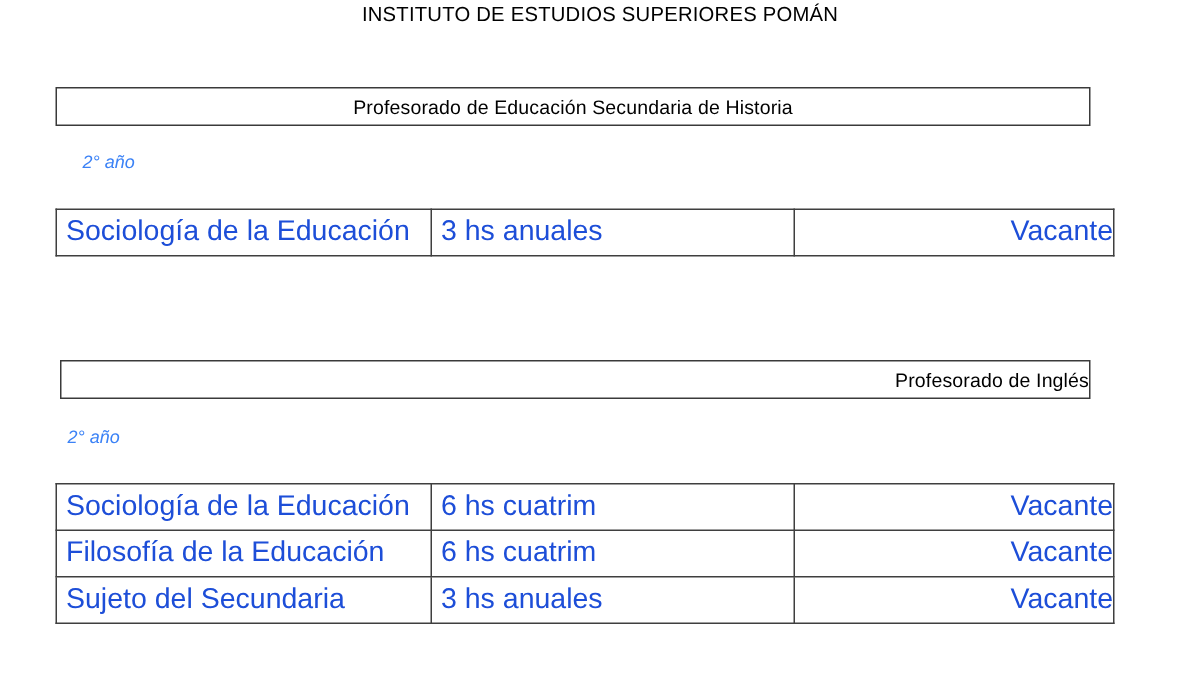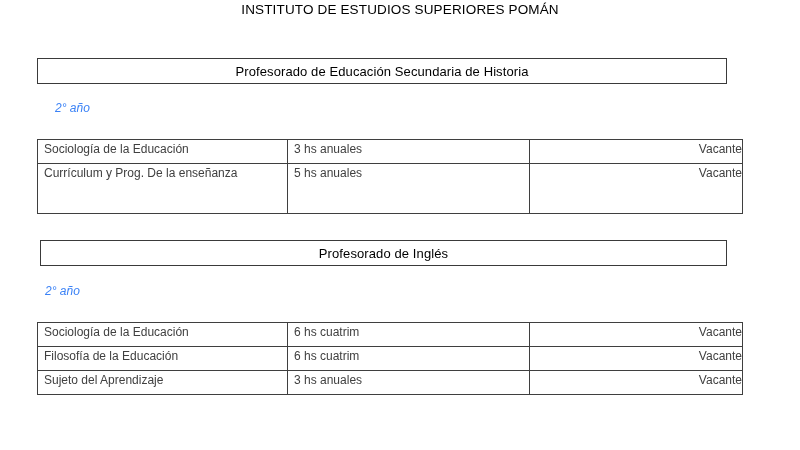--- a/index.html
+++ b/index.html
@@ -57,20 +57,21 @@
     left: 37px;
     top: 58px;
     width: 690px;
     height: 26px;
   }
   #banner-ingles {
     left: 40px;
     top: 240px;
     width: 687px;
     height: 26px;
+    justify-content: flex-end;
   }
 
   
   .year-label {
     position: absolute;
     font-size: 12px;
     color: #3b82f6;
     font-style: italic;
   }
   #year-historia {
@@ -95,22 +96,22 @@
     width: 690px;
   }
   #table-ingles {
     left: 37px;
     top: 322px;
     width: 690px;
   }
 
   .subject-table td {
     border: 1.2px solid #3f3f3f;
-    font-size: 12px;
-    color: #404040;
+    font-size: 19px;
+    color: #1d4ed8;
     vertical-align: top;
     padding: 2px 0 3px 0;
     line-height: 1.32;
   }
 
   .col-subject  { width: 243px; padding-left: 6px !important; }
   .col-hours    { width: 235px; padding-left: 6px !important; }
   .col-status   { width: 212px; text-align: right; }
 
   .row-tall td { height: 44px; }
@@ -129,25 +130,20 @@
 
   <div class="year-label" id="year-historia">2° año</div>
 
   <table class="subject-table" id="table-historia">
     <tbody>
       <tr class="row-short">
         <td class="col-subject">Sociología de la Educación</td>
         <td class="col-hours">3 hs anuales</td>
         <td class="col-status">Vacante</td>
       </tr>
-      <tr class="row-tall">
-        <td class="col-subject">Currículum y Prog. De la enseñanza</td>
-        <td class="col-hours">5 hs anuales</td>
-        <td class="col-status">Vacante</td>
-      </tr>
     </tbody>
   </table>
 
   <div class="banner" id="banner-ingles">
     <span class="banner-label">Profesorado de Inglés</span>
   </div>
 
   <div class="year-label" id="year-ingles">2° año</div>
 
   <table class="subject-table" id="table-ingles">
@@ -156,20 +152,20 @@
         <td class="col-subject">Sociología de la Educación</td>
         <td class="col-hours">6 hs cuatrim</td>
         <td class="col-status">Vacante</td>
       </tr>
       <tr class="row-short">
         <td class="col-subject">Filosofía de la Educación</td>
         <td class="col-hours">6 hs cuatrim</td>
         <td class="col-status">Vacante</td>
       </tr>
       <tr class="row-short">
-        <td class="col-subject">Sujeto del Aprendizaje</td>
+        <td class="col-subject">Sujeto del Secundaria</td>
         <td class="col-hours">3 hs anuales</td>
         <td class="col-status">Vacante</td>
       </tr>
     </tbody>
   </table>
 
 </div>
 
 </body></html>

